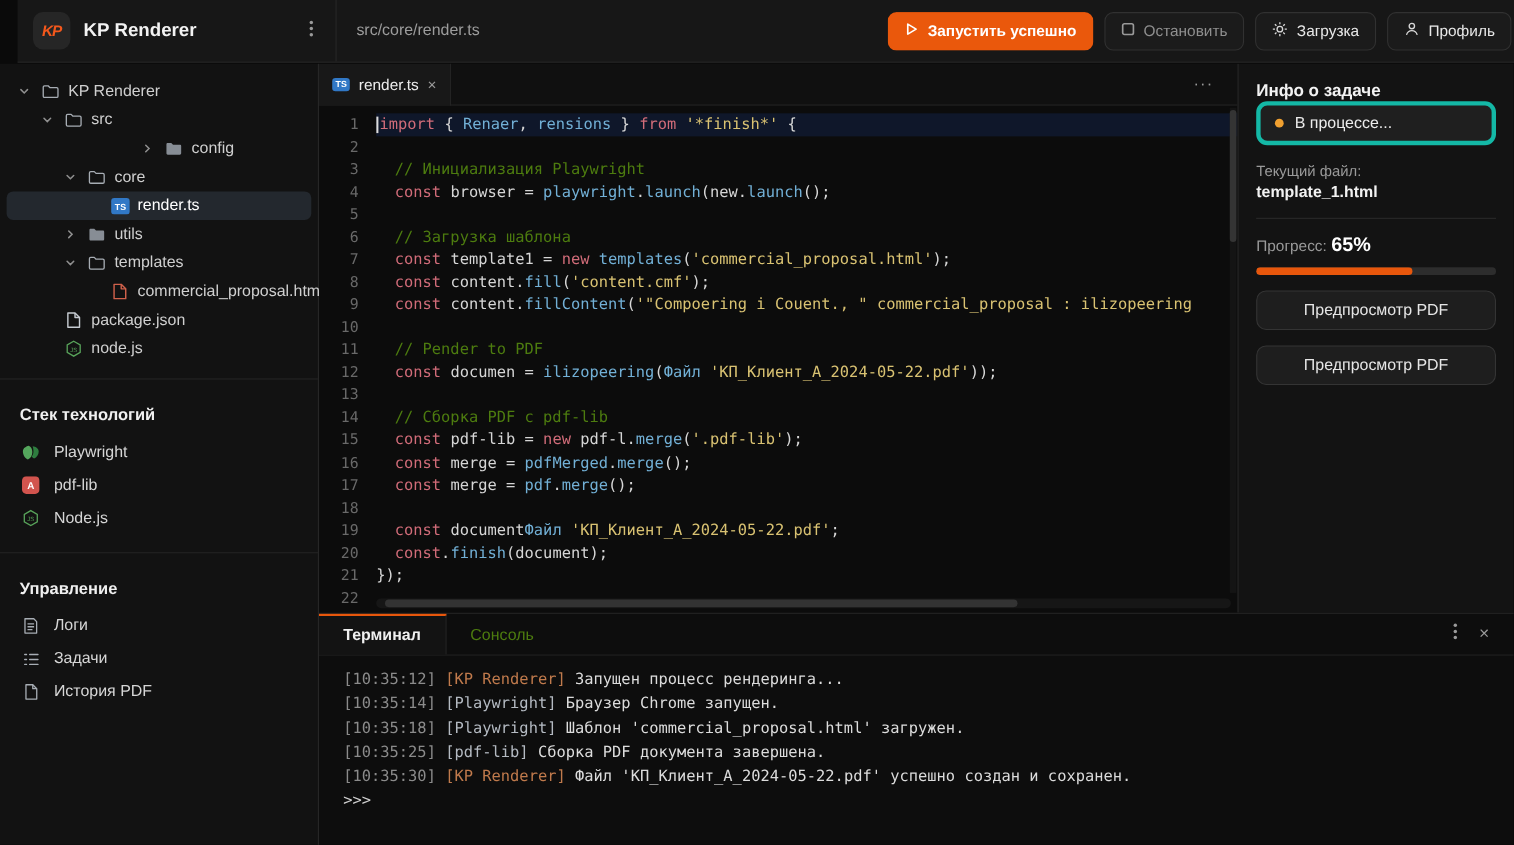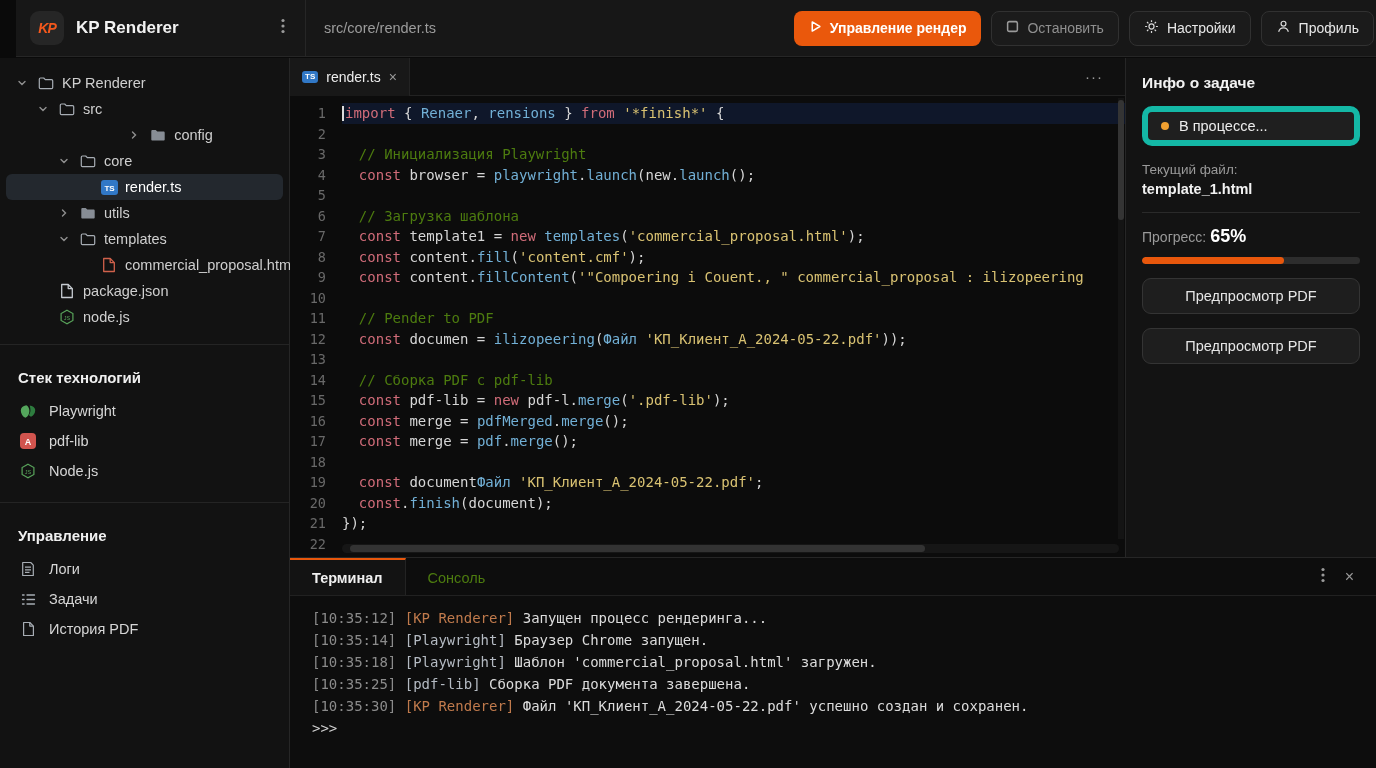--- a/index.html
+++ b/index.html
@@ -69,21 +69,21 @@
   .hscroll-thumb { position:absolute; left:8px; top:1px; height:7px; width:575px;
     background:#333; border-radius:4px; cursor:grab; }
   .vscroll { position:absolute; right:1px; top:40px; width:6px; bottom:18px; background:#141414; }
   .vscroll-thumb { position:absolute; top:2px; left:0; width:6px; height:120px;
     background:#343434; border-radius:3px; cursor:grab; }
 
   
   .taskpanel { position:absolute; left:1125px; top:58px; width:251px; height:499px;
     background:#131313; border-left:1px solid #262626; padding:16px; }
   .tp-title { font-size:15.5px; font-weight:700; color:#f2f2f2; }
-  .status-chip { margin-top:14px; height:40px; background:#1f1f1f; border:6px solid #14b8a6;
+  .status-chip { height:40px; background:#1f1f1f; border:4px solid #14b8a6;
     border-radius:10px; display:flex; align-items:center; gap:10px; padding:0 13px; }
   .status-dot { width:8px; height:8px; border-radius:50%; background:#f0a030; }
   .status-text { font-size:14.5px; color:#ececec; }
   .tp-label { margin-top:16px; font-size:13.5px; color:#9a9a9a; }
   .tp-file { margin-top:4px; font-size:14.5px; font-weight:700; color:#f2f2f2; }
   .tp-div { height:1px; background:#2a2a2a; margin:15px 0 13px 0; }
   .tp-progress-row { font-size:14px; color:#9a9a9a; }
   .tp-progress-row b { color:#ffffff; font-size:18px; margin-left:4px; }
   .pbar { margin-top:10px; height:7px; border-radius:4px; background:#2d2d2d; overflow:hidden; }
   .pbar-fill { height:100%; background:#e8570c; border-radius:4px; }
@@ -125,34 +125,34 @@
             <circle cx="2" cy="13.5" r="1.6"></circle>
           </svg></span>
     </div>
   </div>
   <div class="breadcrumb">src/core/render.ts</div>
   <div class="topbar-actions">
     <div class="btn btn-run">
       <span><svg width="13" height="13" viewBox="0 0 12 12" fill="none" stroke="#fff" stroke-width="1.4" stroke-linejoin="round">
             <path d="M3 1.8L10 6 3 10.2z"></path>
           </svg></span>
-      <span>Управление рендер</span>
+      <span>Запустить успешно</span>
     </div>
     <div class="btn btn-dark btn-disabled">
       <span><svg width="13" height="13" viewBox="0 0 12 12" fill="none" stroke="#9a9a9a" stroke-width="1.4">
             <rect x="1.5" y="1.5" width="9" height="9" rx="1.5"></rect>
           </svg></span>
       <span>Остановить</span>
     </div>
     <div class="btn btn-dark">
       <span><svg width="15" height="15" viewBox="0 0 16 16" fill="none" stroke="#d8d8d8" stroke-width="1.3">
             <circle cx="8" cy="8" r="2.7"></circle>
             <path d="M8 1.2v2.1M8 12.7v2.1M1.2 8h2.1M12.7 8h2.1M3.2 3.2l1.5 1.5M11.3 11.3l1.5 1.5M12.8 3.2l-1.5 1.5M4.7 11.3l-1.5 1.5"></path>
           </svg></span>
-      <span>Настройки</span>
+      <span>Загрузка</span>
     </div>
     <div class="btn btn-dark">
       <span><svg width="15" height="15" viewBox="0 0 16 16" fill="none" stroke="#d8d8d8" stroke-width="1.3">
             <circle cx="8" cy="5" r="2.6"></circle>
             <path d="M2.8 13.6c.8-2.7 2.8-4.1 5.2-4.1s4.4 1.4 5.2 4.1"></path>
           </svg></span>
       <span>Профиль</span>
     </div>
   </div>
 </div>

